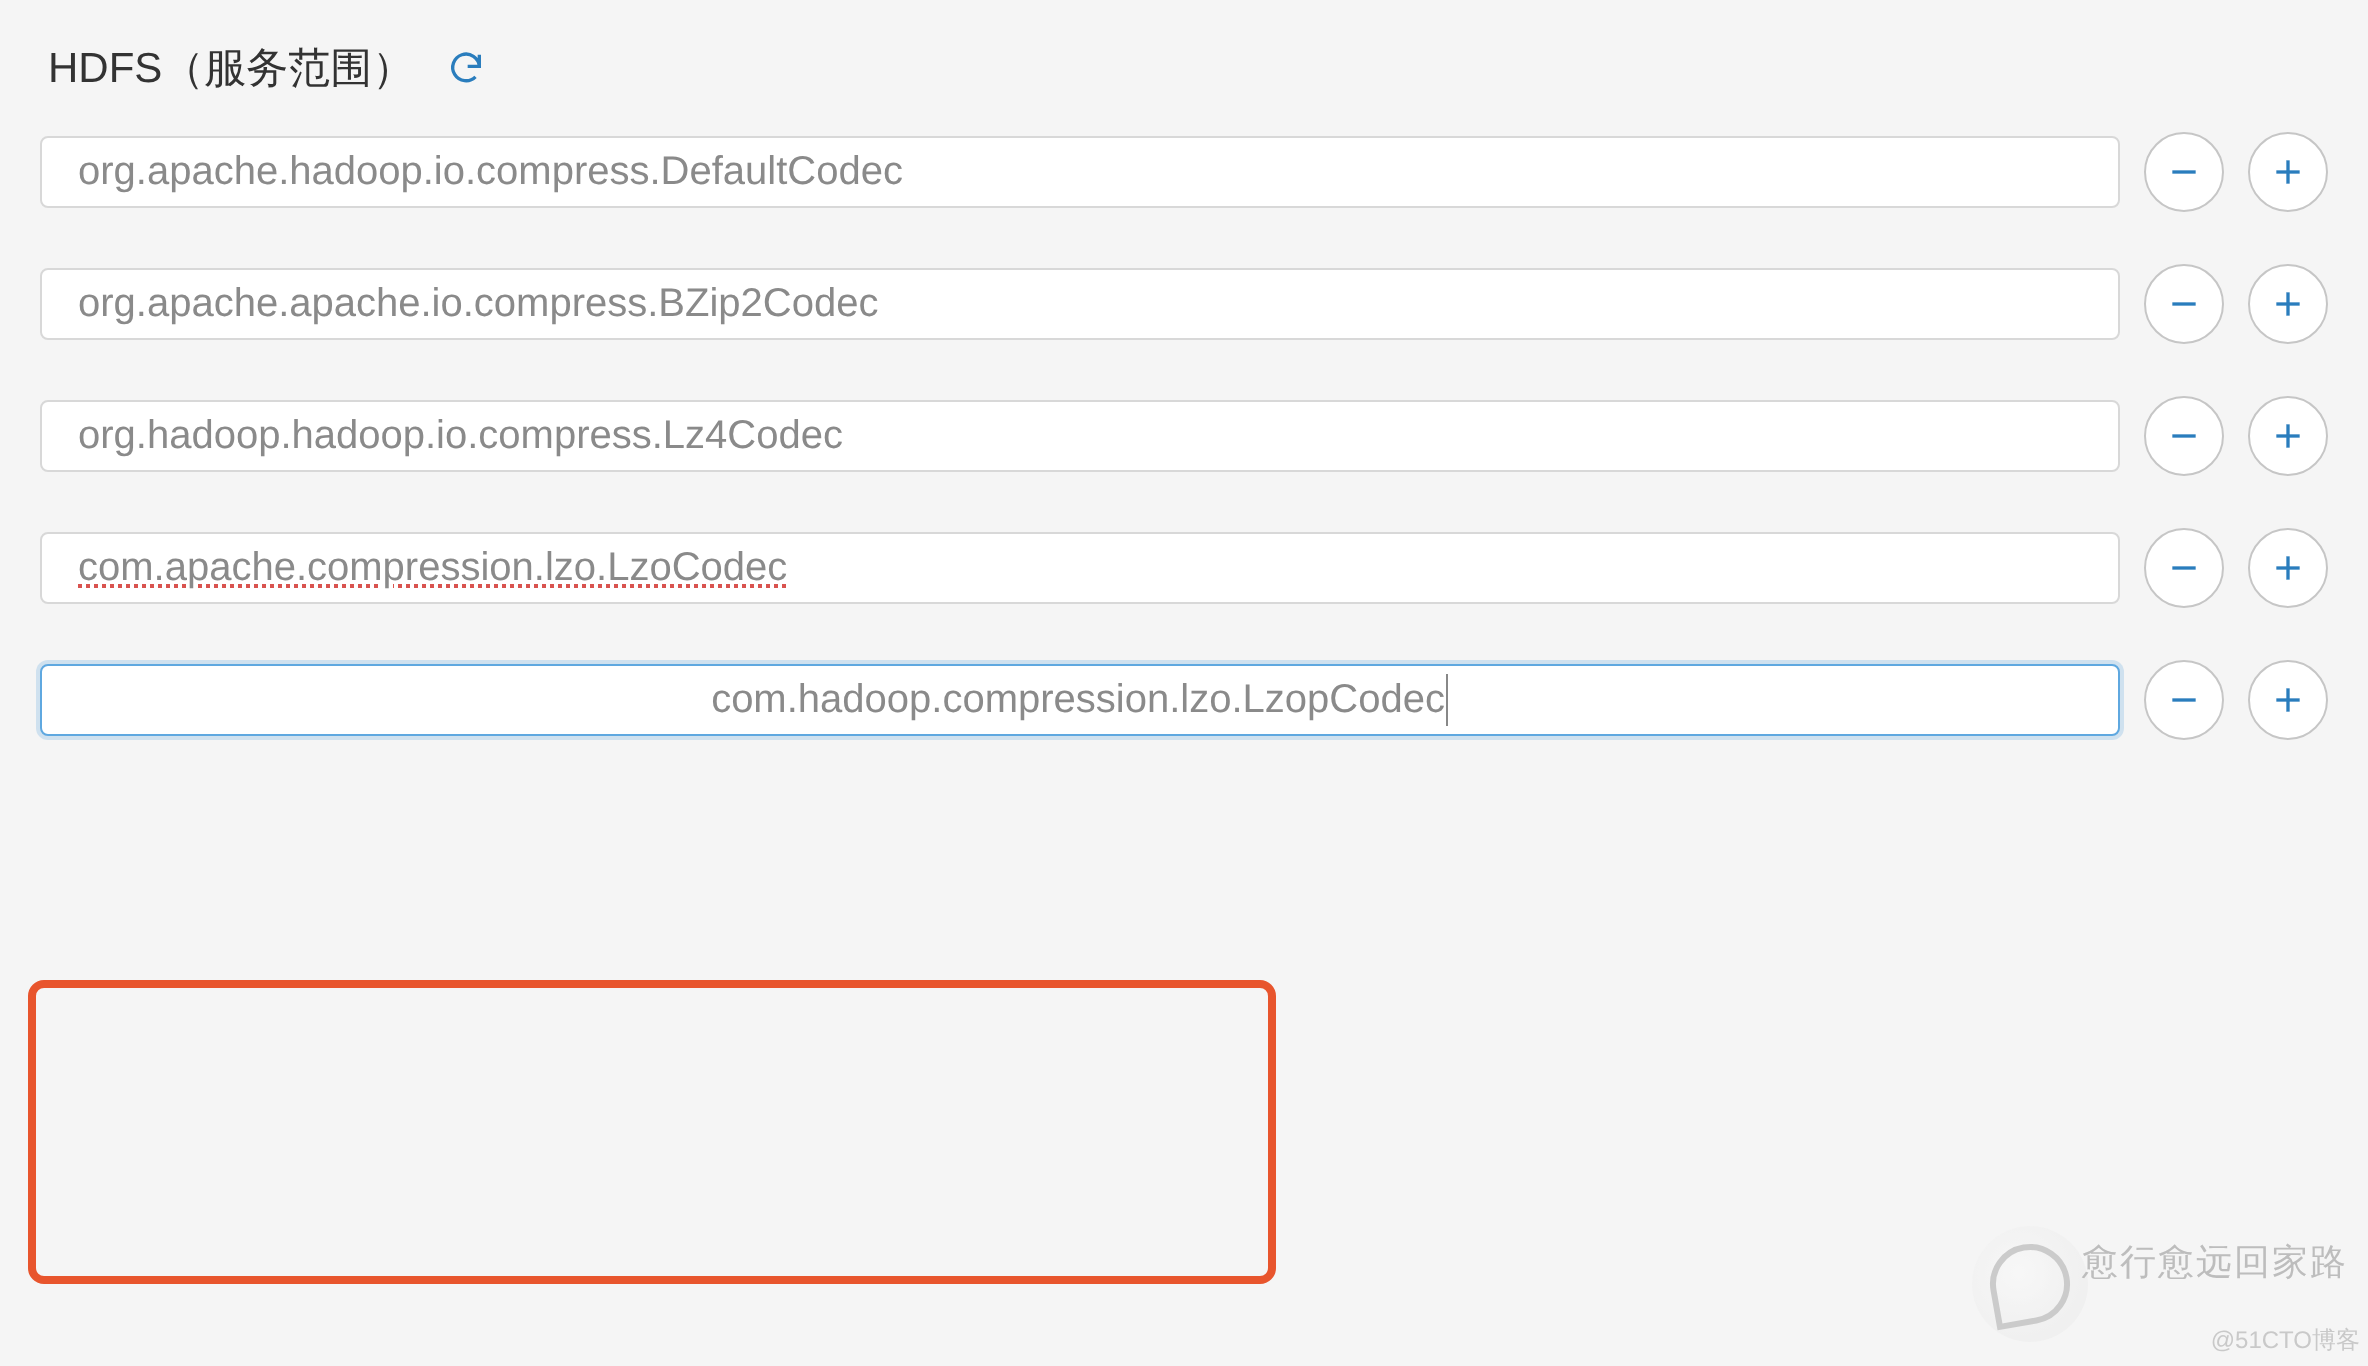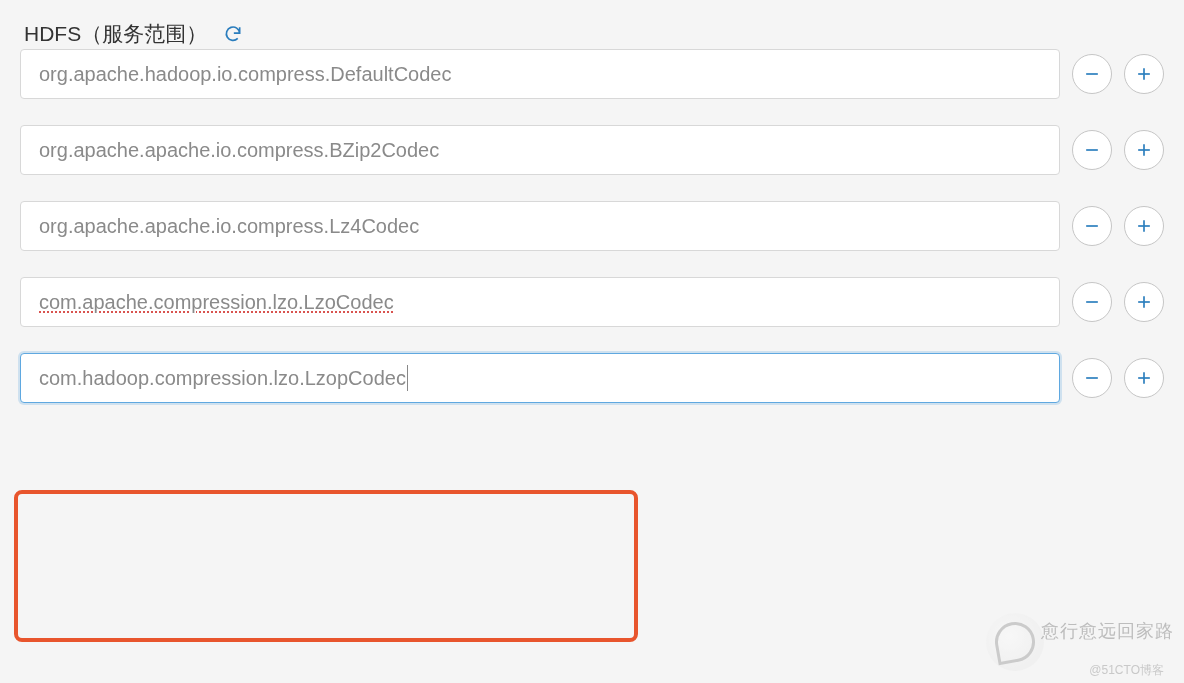--- a/index.html
+++ b/index.html
@@ -12,21 +12,21 @@
       background: #f5f5f5;
       width: 1184px;
       height: 683px;
       padding: 20px;
       position: relative;
     }
     .header {
       display: flex;
       align-items: center;
       gap: 16px;
-      margin-bottom: 1px;
+      margin-bottom: 18px;
       padding-left: 4px;
     }
     .header-title {
       font-size: 21px;
       color: #333;
       font-weight: 400;
     }
     .refresh-icon {
       color: #2a7dbd;
       cursor: pointer;
@@ -45,34 +45,35 @@
       gap: 26px;
       position: relative;
     }
     .row {
       display: flex;
       align-items: center;
       gap: 12px;
     }
     .field {
       flex: 1;
-      height: 50px;
+      height: 36px;
       background: #fff;
       border: 1px solid #d8d8d8;
       border-radius: 4px;
       padding: 0 18px;
       font-size: 20px;
       color: #8a8a8a;
       display: flex;
       align-items: center;
       position: relative;
     }
     .field.active {
       border: 1px solid #5fa8e0;
       box-shadow: 0 0 0 2px rgba(95,168,224,0.25);
+      justify-content: center;
     }
     .caret {
       width: 1px;
       height: 26px;
       background: #888;
       display: inline-block;
       margin-left: 1px;
     }
     .spellcheck {
       text-decoration: underline dotted #d9534f;
@@ -129,21 +130,21 @@
     .watermark-text {
       position: absolute;
       right: 10px;
       bottom: 40px;
       font-size: 18px;
       color: #bdbdbd;
       letter-spacing: 1px;
     }
     .watermark-small {
       position: absolute;
-      right: 20px;
+      right: 4px;
       bottom: 4px;
       font-size: 12px;
       color: #c9c9c9;
       text-align: right;
     }
   </style>
 </head>
 <body>
 
 <div class="header">
@@ -183,21 +184,21 @@
       </div>
       <div class="btn-circle">
         <svg viewBox="0 0 24 24">
           <line x1="12" y1="5" x2="12" y2="19"></line>
           <line x1="5" y1="12" x2="19" y2="12"></line>
         </svg>
       </div>
     </div>
     <div class="row">
       <div class="field">
-        <span>org.apache.apache.io.compress.Lz4Codec</span>
+        <span>org.hadoop.hadoop.io.compress.Lz4Codec</span>
       </div>
       <div class="btn-circle">
         <svg viewBox="0 0 24 24">
           <line x1="5" y1="12" x2="19" y2="12"></line>
         </svg>
       </div>
       <div class="btn-circle">
         <svg viewBox="0 0 24 24">
           <line x1="12" y1="5" x2="12" y2="19"></line>
           <line x1="5" y1="12" x2="19" y2="12"></line>

